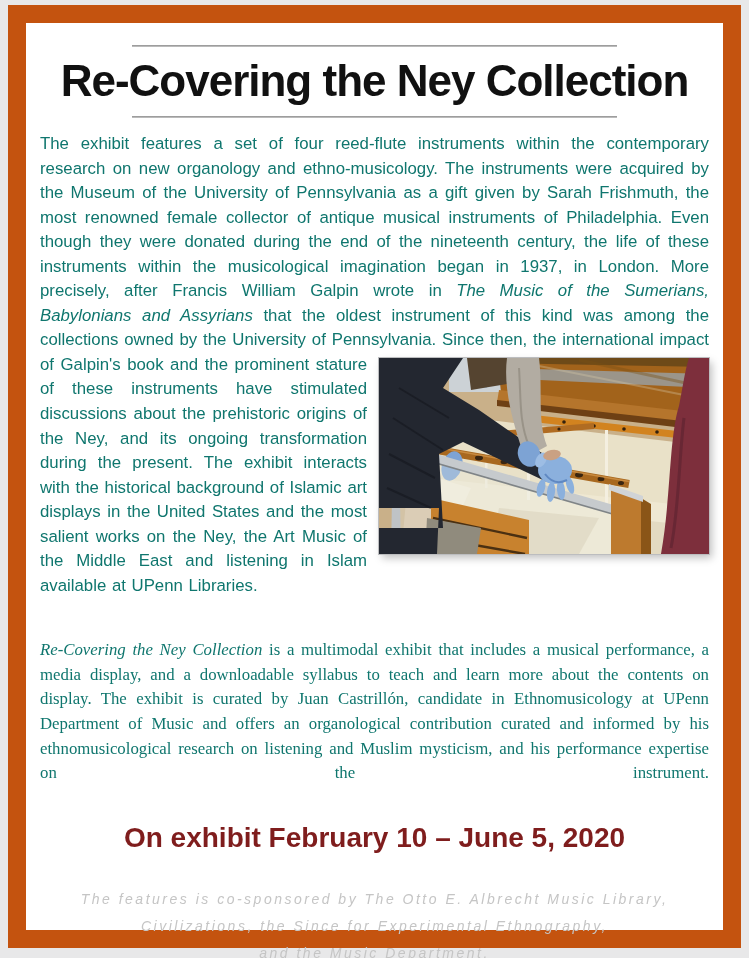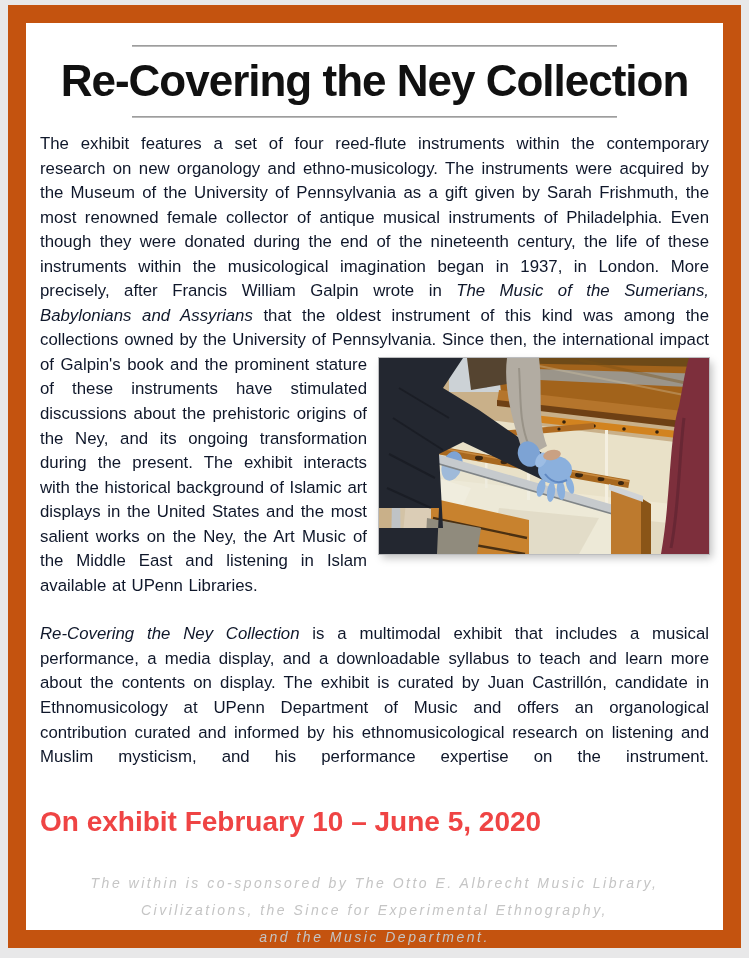--- a/index.html
+++ b/index.html
@@ -39,44 +39,45 @@
     margin: 9px 0 10px 0;
     text-align: center;
     font-size: 44px;
     font-weight: 700;
     letter-spacing: -1px;
     color: #111111;
     white-space: nowrap;
   }
   p.body-text {
     margin: 14px 0 0 0;
-    color: #0f172a;
+    color: #0f766e;
     font-size: 16.8px;
     line-height: 24.55px;
     text-align: justify;
     word-spacing: 1px;
   }
   p.body-text .it { font-style: italic; }
-  p.stretch-last { text-align-last: justify; margin-top: 24px; }
+  p.stretch-last { text-align-last: justify; margin-top: 40px; font-family: Liberation Serif, serif; }
   .photo {
     display: block;
     float: right;
     width: 330px;
     height: 196px;
     margin: 5px 0 6px 12px;
     background: #c9b089;
     box-shadow: 0 0 0 1px #bcbdbf, 3px 4px 8px rgba(0,0,0,0.25);
   }
   .photo svg { display: block; width: 330px; height: 196px; }
   h2.dates {
     clear: both;
     margin: 36px 0 0 0;
+    text-align: center;
     font-size: 28px;
     font-weight: 700;
-    color: #ef4444;
+    color: #7f1d1d;
     white-space: nowrap;
   }
   .footer {
     margin-top: 32px;
     text-align: center;
     font-style: italic;
     font-size: 14px;
     letter-spacing: 2.5px;
     line-height: 27px;
     color: #c5c5c5;
@@ -191,19 +192,19 @@
         <path d="M310,0 L330,0 L330,196 L282,196 C292,140 290,80 300,48 C304,28 306,12 310,0 Z" fill="#7d2f3c"></path>
         <path d="M305,60 C300,100 300,150 292,190" stroke="#5f2430" stroke-width="3" fill="none" opacity="0.7"></path>
       </svg>
         </span><span>impact of Galpin's book and the prominent stature of these instruments have stimulated discussions about the prehistoric origins of the Ney, and its ongoing transformation during the present. The exhibit interacts with the historical background of Islamic art displays in the United States and the most salient works on the Ney, the Art Music of the Middle East and listening in Islam available at UPenn Libraries.</span></p>
 
     <p class="body-text stretch-last"><span class="it">Re-Covering the Ney Collection</span><span> is a multimodal exhibit that includes a musical performance, a media display, and a downloadable syllabus to teach and learn more about the contents on display. The exhibit is curated by Juan Castrillón, candidate in Ethnomusicology at UPenn Department of Music and offers an organological contribution curated and informed by his ethnomusicological research on listening and Muslim mysticism, and his performance expertise on the instrument.</span></p>
 
     <h2 class="dates">On exhibit February 10 – June 5, 2020</h2>
 
     <div class="footer">
-      <div>The within is co-sponsored by The Otto E. Albrecht Music Library,</div>
+      <div>The features is co-sponsored by The Otto E. Albrecht Music Library,</div>
       <div>Civilizations, the Since for Experimental Ethnography,</div>
       <div>and the Music Department.</div>
     </div>
 
   </div>
 </div>
 
 </body></html>

